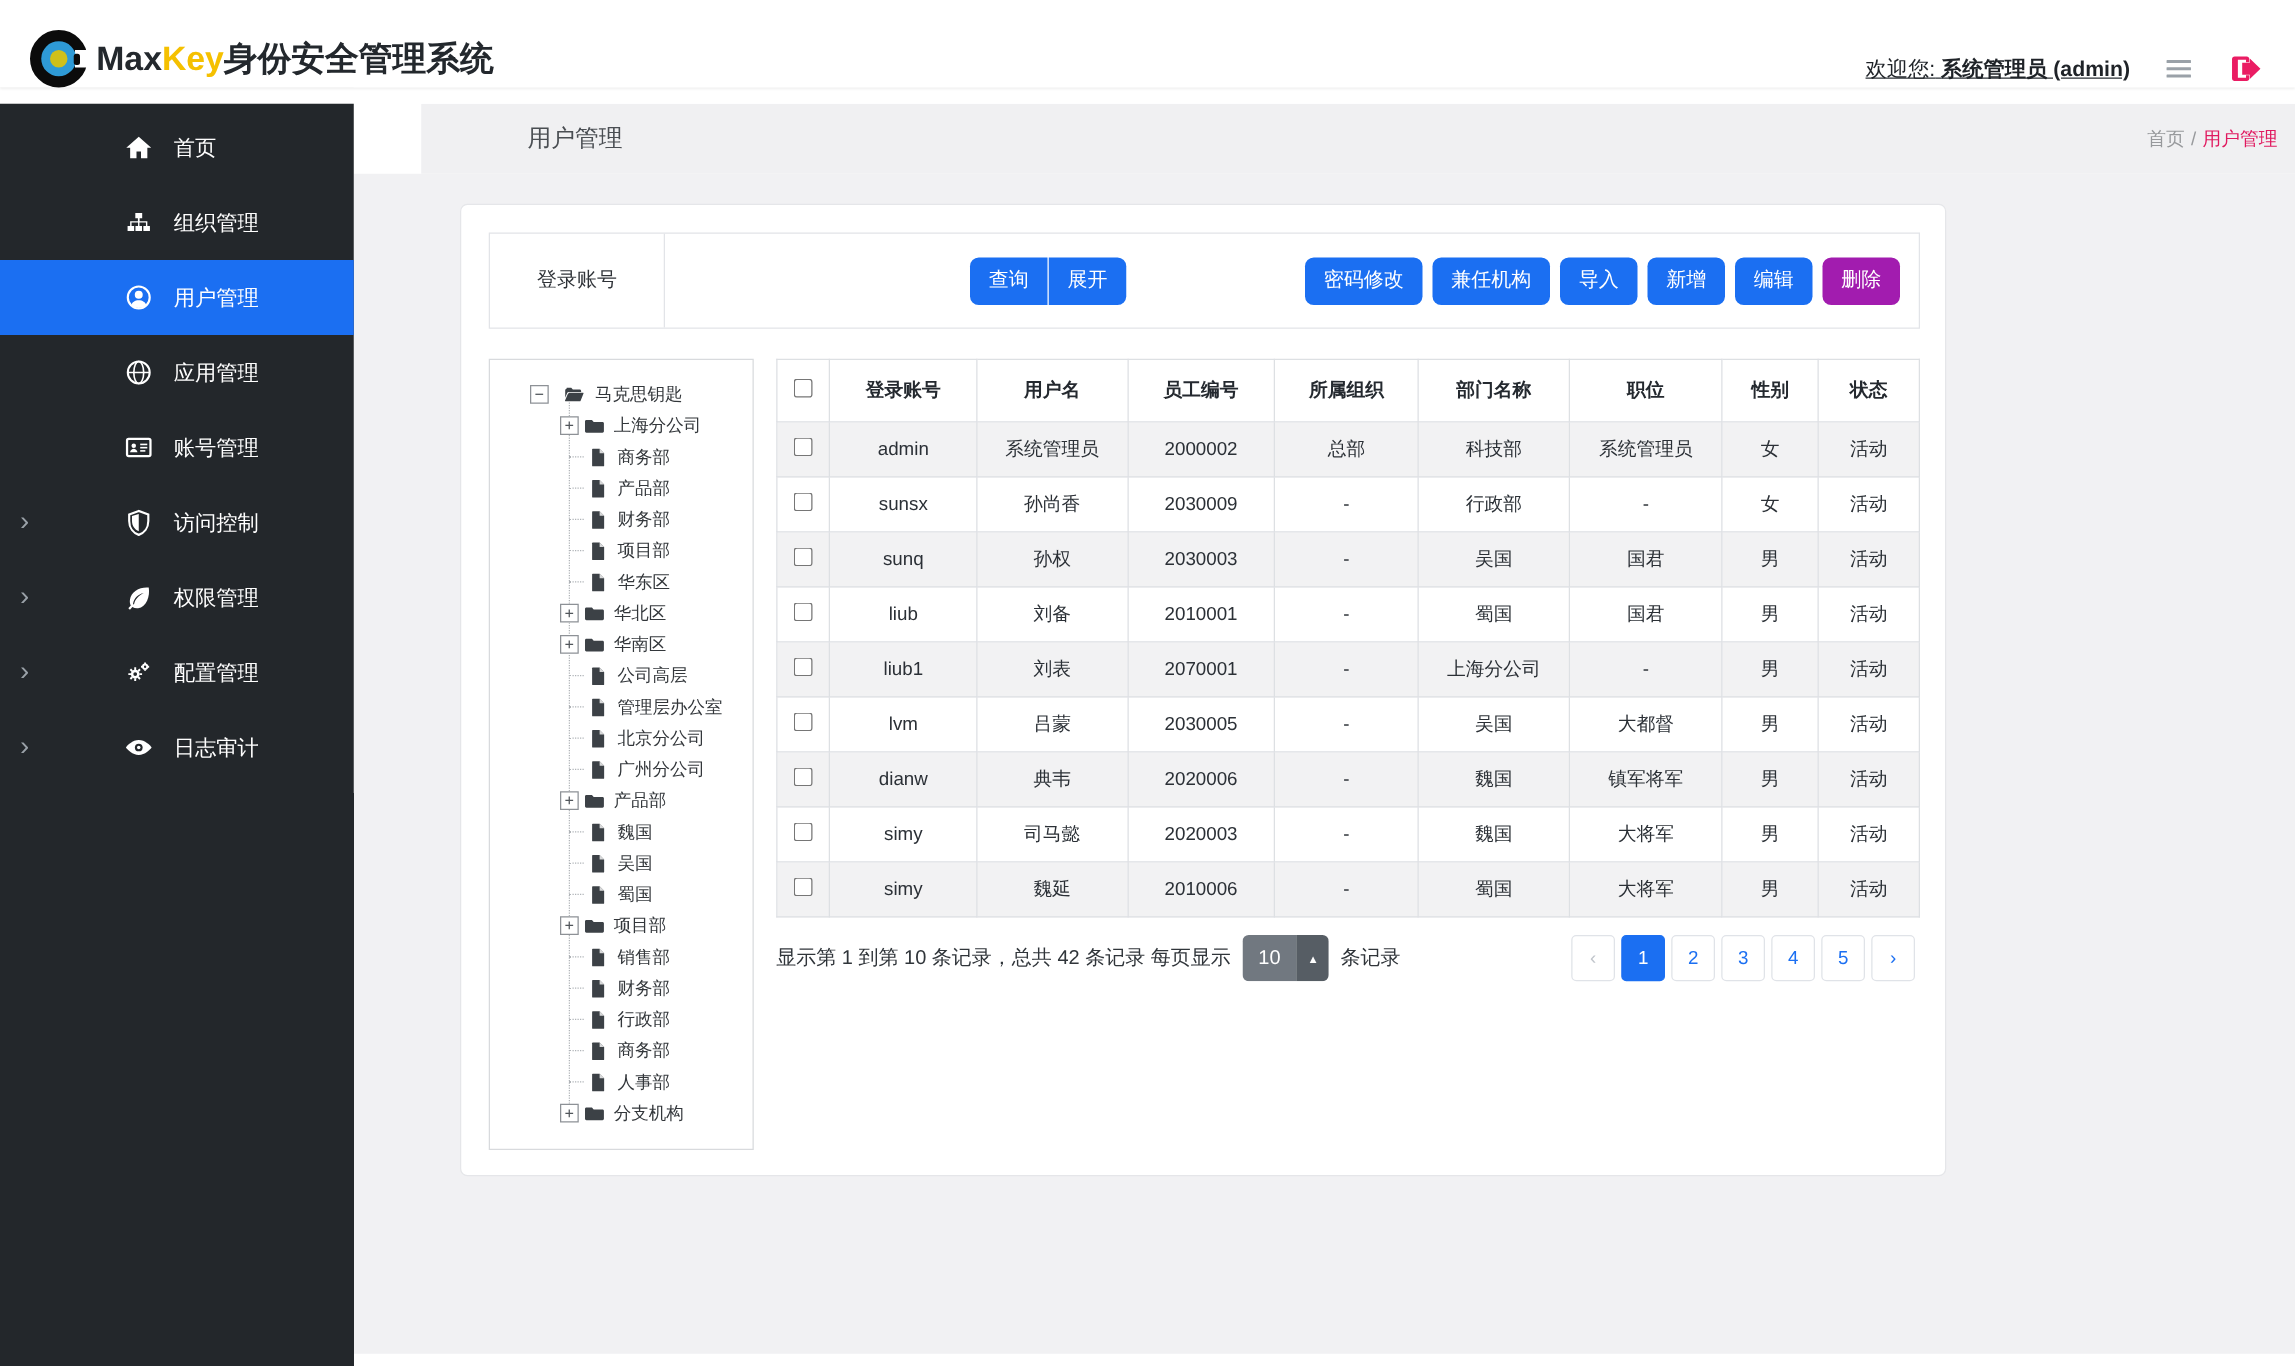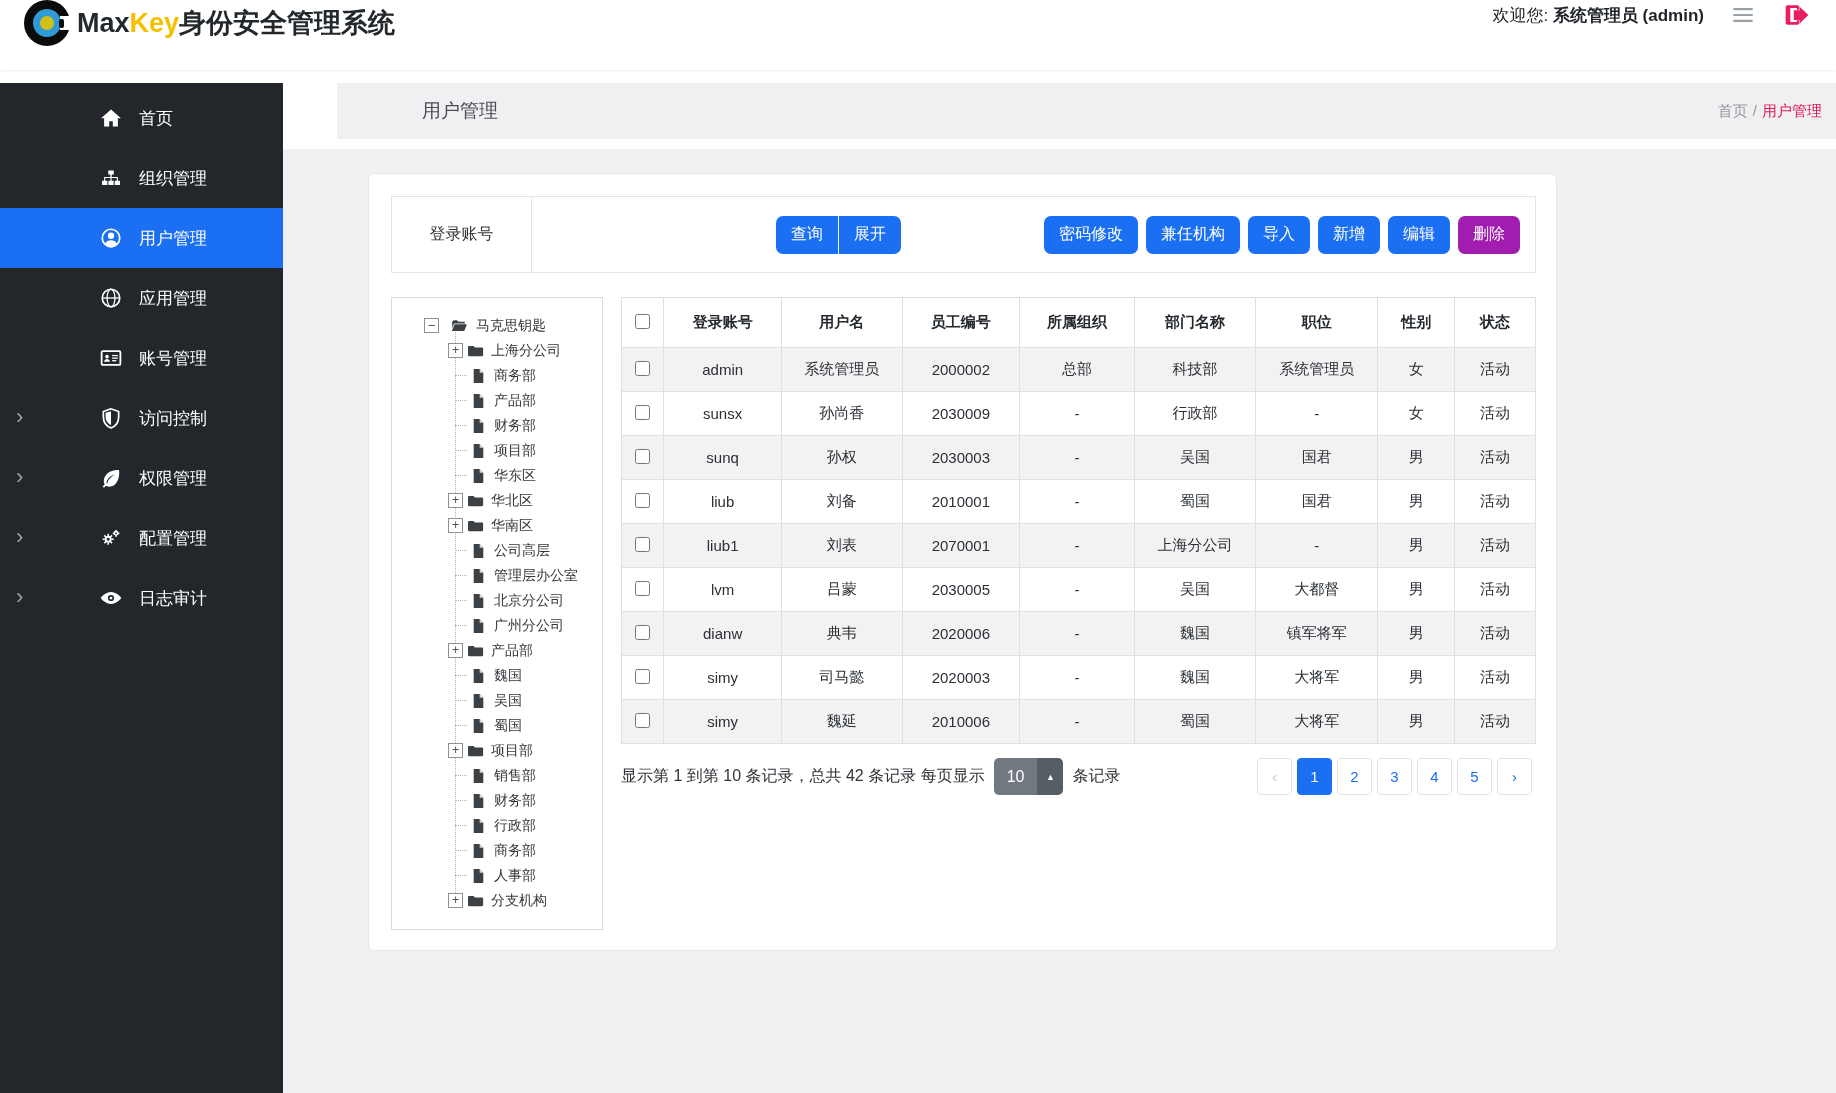--- a/index.html
+++ b/index.html
@@ -3,32 +3,32 @@
 <meta charset="utf-8">
 <style>
   * { box-sizing: border-box; margin: 0; padding: 0; }
   html,body { width:100%; height:100%; }
   body {
     font-family: "Liberation Sans", "DejaVu Sans", sans-serif;
     background:#f1f1f3; color:#2b3036; overflow-x:hidden;
   }
   
   .topbar { position:fixed; top:0; left:0; right:0; height:70px; background:#fff;
-    display:flex; align-items:flex-start; padding:0 24px; z-index:20;
+    display:flex; align-items:flex-end; padding:0 24px; z-index:20;
     box-shadow:0 1px 2px rgba(0,0,0,.07); }
   .brand { display:flex; align-items:center; gap:7px; cursor:pointer; }
   .logo { position:relative; width:46px; height:46px; flex:0 0 auto; }
   .logo .ring { position:absolute; inset:0; border-radius:50%; border:10px solid #0b0b0b; }
   .logo .notch { position:absolute; right:-2px; top:16px; width:12px; height:14px; background:#fff; }
   .logo .blue { position:absolute; left:9px; top:9px; width:28px; height:28px; border-radius:50%; background:#2e9ad6; }
   .logo .core { position:absolute; left:16px; top:16px; width:14px; height:14px; border-radius:50%; background:#cfc01a; }
   .logo .inner-c { position:absolute; right:6px; top:19px; width:5px; height:9px; background:#0b0b0b; border-radius:2px; }
   .brand-text { font-size:27px; font-weight:bold; color:#23282d; white-space:nowrap; }
   .brand-text .k { color:#f5c000; }
-  .topbar-right { margin-left:auto; display:flex; align-items:center; gap:24px; }
+  .topbar-right { margin-left:auto; display:flex; align-items:center; gap:24px;text-decoration:underline; }
   .welcome { font-size:17px; color:#1f2328; white-space:nowrap; }
   .welcome b { font-weight:bold; }
   .icon-btn { width:30px; height:30px; display:flex; align-items:center; justify-content:center; cursor:pointer; }
   .icon-btn svg { width:26px; height:26px; }
   
   .band { position:fixed; top:70px; left:0; right:0; height:13px; background:#fff; z-index:10; }
   
   .sidebar { position:fixed; top:83px; left:0; bottom:0; width:283px; background:#23272b; z-index:15; padding-top:5px; }
   .menu-item { position:relative; height:60px; display:flex; align-items:center;
     color:#fff; cursor:pointer; padding-left:100px; font-size:17px; }
@@ -39,21 +39,21 @@
   .menu-item .mi-icon svg { width:22px; height:22px; fill:currentColor; }
   
   .main { margin-left:283px; padding-top:70px; background:#fff; min-height:100vh; }
   .page-strip { height:56px; background:#f0f0f2; margin-left:54px; margin-top:13px;
     display:flex; align-items:center; justify-content:space-between; padding:0 14px 0 85px; }
   .page-title { font-size:19px; color:#4a4e53; }
   .breadcrumb { font-size:15px; }
   .crumb-home { color:#97999c; cursor:pointer; }
   .crumb-sep { color:#97999c; margin:0 5px; }
   .crumb-current { color:#e0195f; cursor:pointer; }
-  .content-region { background:#f1f1f3; margin-top:10px; padding:24px 4px 40px 85px;
+  .content-region { background:#f1f1f3; padding:24px 4px 40px 85px;
     min-height:calc(100vh - 149px); }
   .card { width:1189px; background:#fff; border:1px solid #e5e6e9; border-radius:6px;
     padding:22px 20px 20px 22px; }
   
   .search-bar { border:1px solid #e2e4e8; display:flex; align-items:center; height:77px; background:#fff; }
   .search-label { width:140px; align-self:stretch; border-right:1px solid #e2e4e8;
     display:flex; align-items:center; justify-content:center; font-size:16px; color:#2f3338; }
   .search-input { border:none; outline:none; height:42px; width:240px; margin-left:4px;
     font-size:15px; font-family:inherit; background:#fff; padding:0 10px; }
   .btn { height:38px; border:none; border-radius:7px; background:#1b6ff2; color:#fff;

